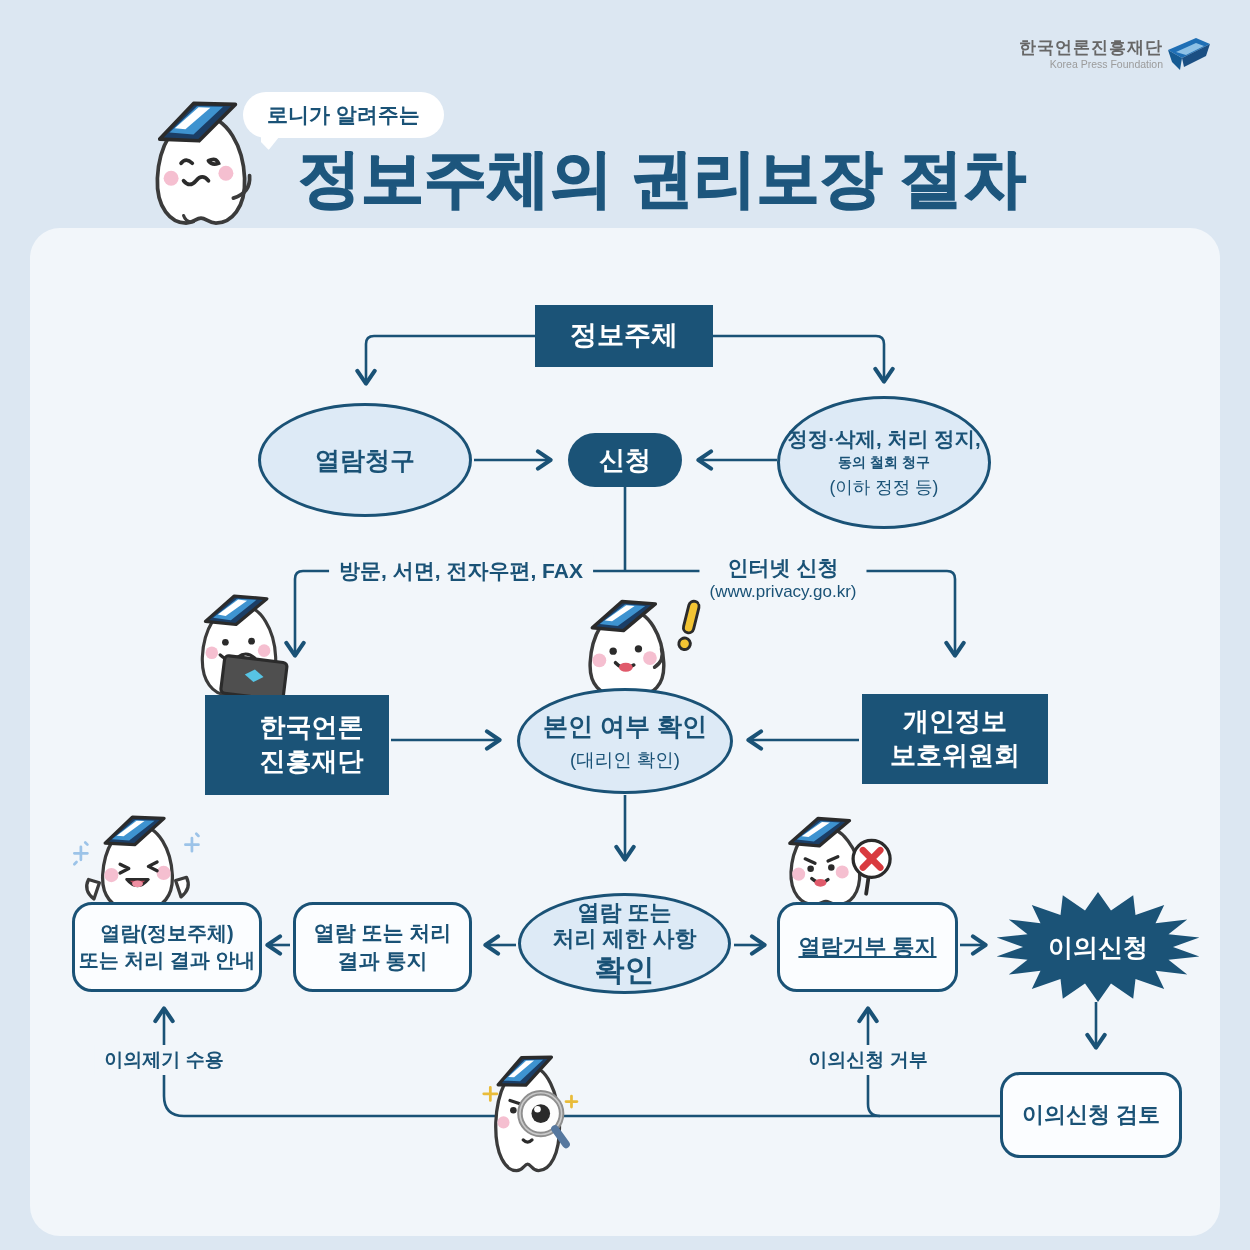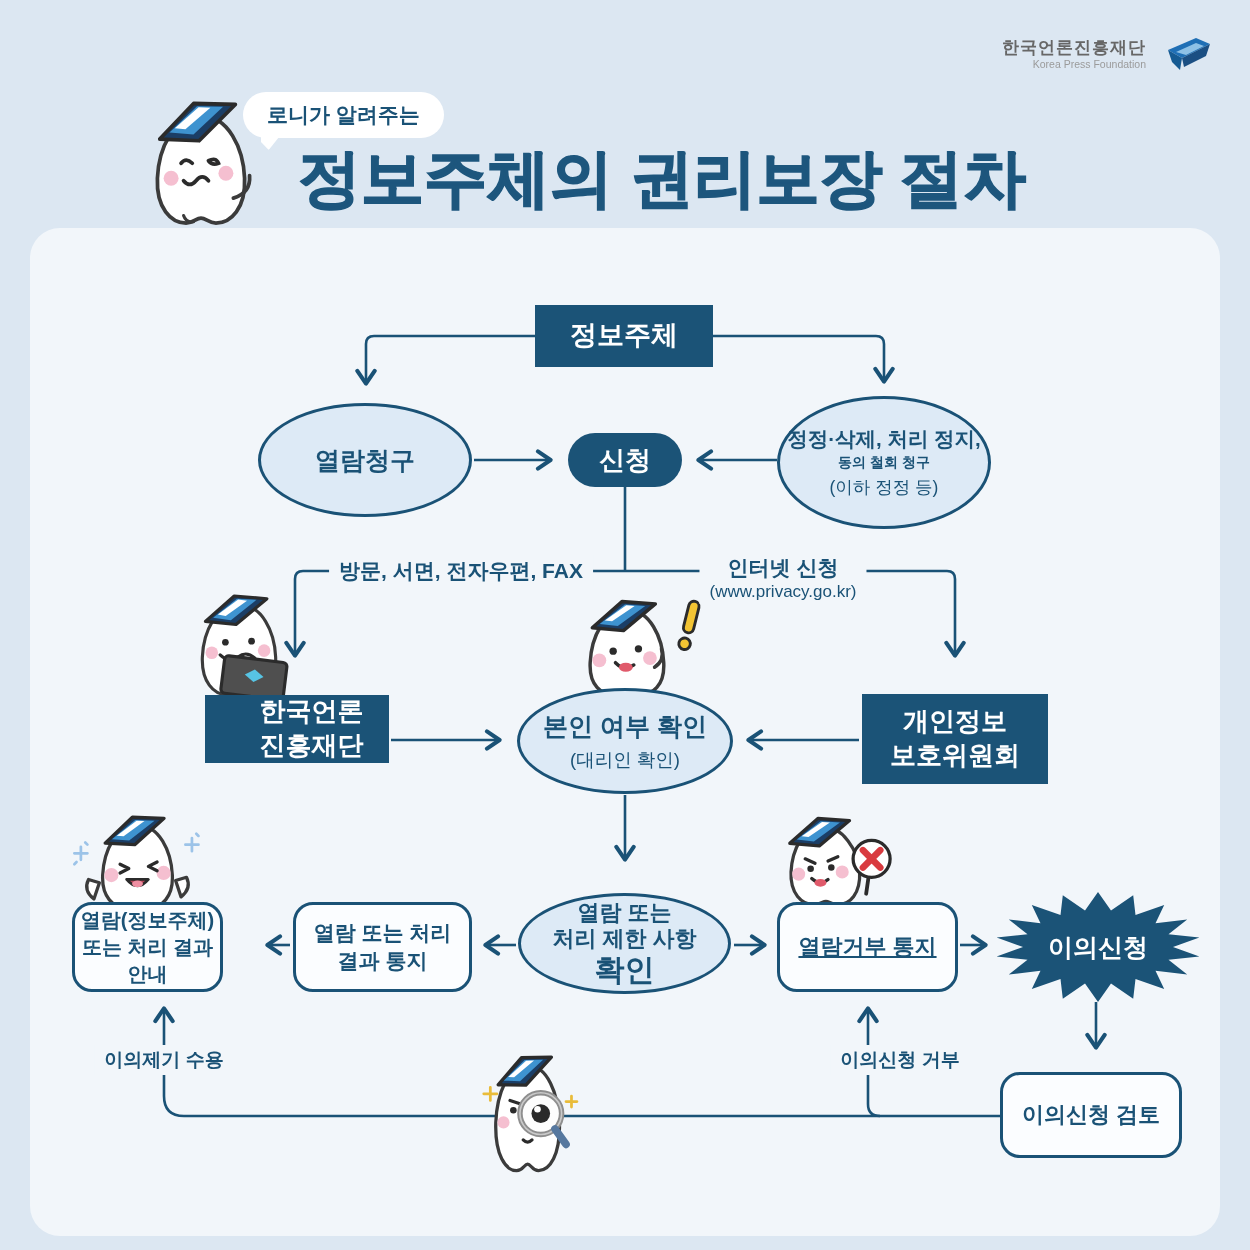--- a/index.html
+++ b/index.html
@@ -9,21 +9,21 @@
     --panel:#f2f6fa;
     --ellipse:#ddeaf6;
     --line:#1a5276;
   }
   *{margin:0;padding:0;box-sizing:border-box;}
   body{font-family:"Liberation Sans","DejaVu Sans",sans-serif;background:#fff;}
   #canvas{position:relative;width:1250px;height:1250px;background:var(--bg);overflow:hidden;}
   #panel{position:absolute;left:30px;top:228px;width:1190px;height:1008px;background:var(--panel);border-radius:30px;}
 
   
-  .logo{position:absolute;right:38px;top:36px;display:flex;align-items:center;gap:20px;}
+  .logo{position:absolute;right:38px;top:36px;display:flex;align-items:center;gap:3px;}
   .logo-text{text-align:right;line-height:1.15;}
   .logo-kr{font-size:17px;font-weight:bold;color:#676767;letter-spacing:1px;}
   .logo-en{font-size:10.5px;color:#9b9b9b;}
   .bubble{position:absolute;left:243px;top:92px;background:#fff;border-radius:24px;padding:9px 24px;
           font-size:21px;font-weight:bold;color:var(--navy);}
   .bubble:after{content:"";position:absolute;left:18px;bottom:-12px;width:22px;height:18px;background:#fff;
           border-radius:0 0 30px 4px;clip-path:polygon(0 0,100% 0,35% 100%,0 55%);}
   .main-title{position:absolute;left:298px;top:136px;font-size:63px;font-weight:900;color:#1d567d;
           letter-spacing:0px;-webkit-text-stroke:1.5px #1d567d;white-space:nowrap;}
 
@@ -224,42 +224,42 @@
   </div>
 
   <div class="line-label lab-b" style="left:461px;top:571px;">
     <span>방문, 서면, 전자우편, FAX</span>
   </div>
   <div class="line-label" style="left:783px;top:578px;">
     <div class="lab-b">인터넷 신청</div>
     <div class="lab-s">(www.privacy.go.kr)</div>
   </div>
 
-  <div class="node navybox b26" style="left:205px;top:695px;width:184px;height:68px;padding-left:29px;">
+  <div class="node navybox b26" style="left:205px;top:695px;width:184px;height:100px;padding-left:29px;">
     <span>한국언론</span>
     <span>진흥재단</span>
   </div>
 
   <div class="node navybox b26" style="left:862px;top:694px;width:186px;height:90px;">
     <span>개인정보</span>
     <span>보호위원회</span>
   </div>
 
   <div class="node ellipse" style="left:517px;top:688px;width:216px;height:106px;">
     <span class="bold b25">본인 여부 확인</span>
     <span class="note" style="font-size:18.5px;">(대리인 확인)</span>
   </div>
 
   <div class="node ellipse" style="left:518px;top:893px;width:213px;height:101px;">
     <span class="bold" style="font-size:22px;line-height:1.18;">열람 또는</span>
     <span class="bold" style="font-size:22px;line-height:1.18;">처리 제한 사항</span>
     <span class="bold" style="font-size:30px;line-height:1.18;">확인</span>
   </div>
 
-  <div class="node rbox b20" style="left:72px;top:902px;width:151px;height:90px;">
+  <div class="node rbox b20" style="left:72px;top:902px;width:190px;height:90px;">
     <span>열람(정보주체)</span>
     <span>또는 처리 결과 안내</span>
   </div>
 
   <div class="node rbox b21" style="left:293px;top:902px;width:179px;height:90px;">
     <span>열람 또는 처리</span>
     <span>결과 통지</span>
   </div>
 
   <div class="node rbox b22" style="left:777px;top:902px;width:181px;height:90px;text-decoration:underline;">
@@ -273,21 +273,21 @@
     <div class="star-label">이의신청</div>
   </div>
 
   <div class="node rbox b22" style="left:1000px;top:1072px;width:182px;height:86px;">
     <span>이의신청 검토</span>
   </div>
 
   <div class="line-label lab-19" style="left:164px;top:1060px;">
     <span>이의제기 수용</span>
   </div>
-  <div class="line-label lab-19" style="left:900px;top:1060px;">
+  <div class="line-label lab-19" style="left:868px;top:1060px;">
     <span>이의신청 거부</span>
   </div>
 
   <div class="mascot" style="left:466px;top:1050px;width:132px;height:136px;z-index:5;">
     <svg width="132" height="136" viewBox="0 0 120 124">
       <g stroke="#e9bc3a" stroke-width="2.5" stroke-linecap="round">
         <path d="M22,34 v12 M16,40 h12"></path>
         <path d="M96,42 v10 M91,47 h10"></path>
       </g>
       <path d="M56,14 C38,14 28,40 27,66 C26,96 36,110 46,110 C52,110 53,104 56,104 C59,104 60,110 66,110 C76,110 86,96 85,66 C84,40 74,14 56,14 Z" fill="#fff" stroke="#3b3b3b" stroke-width="3"></path>

